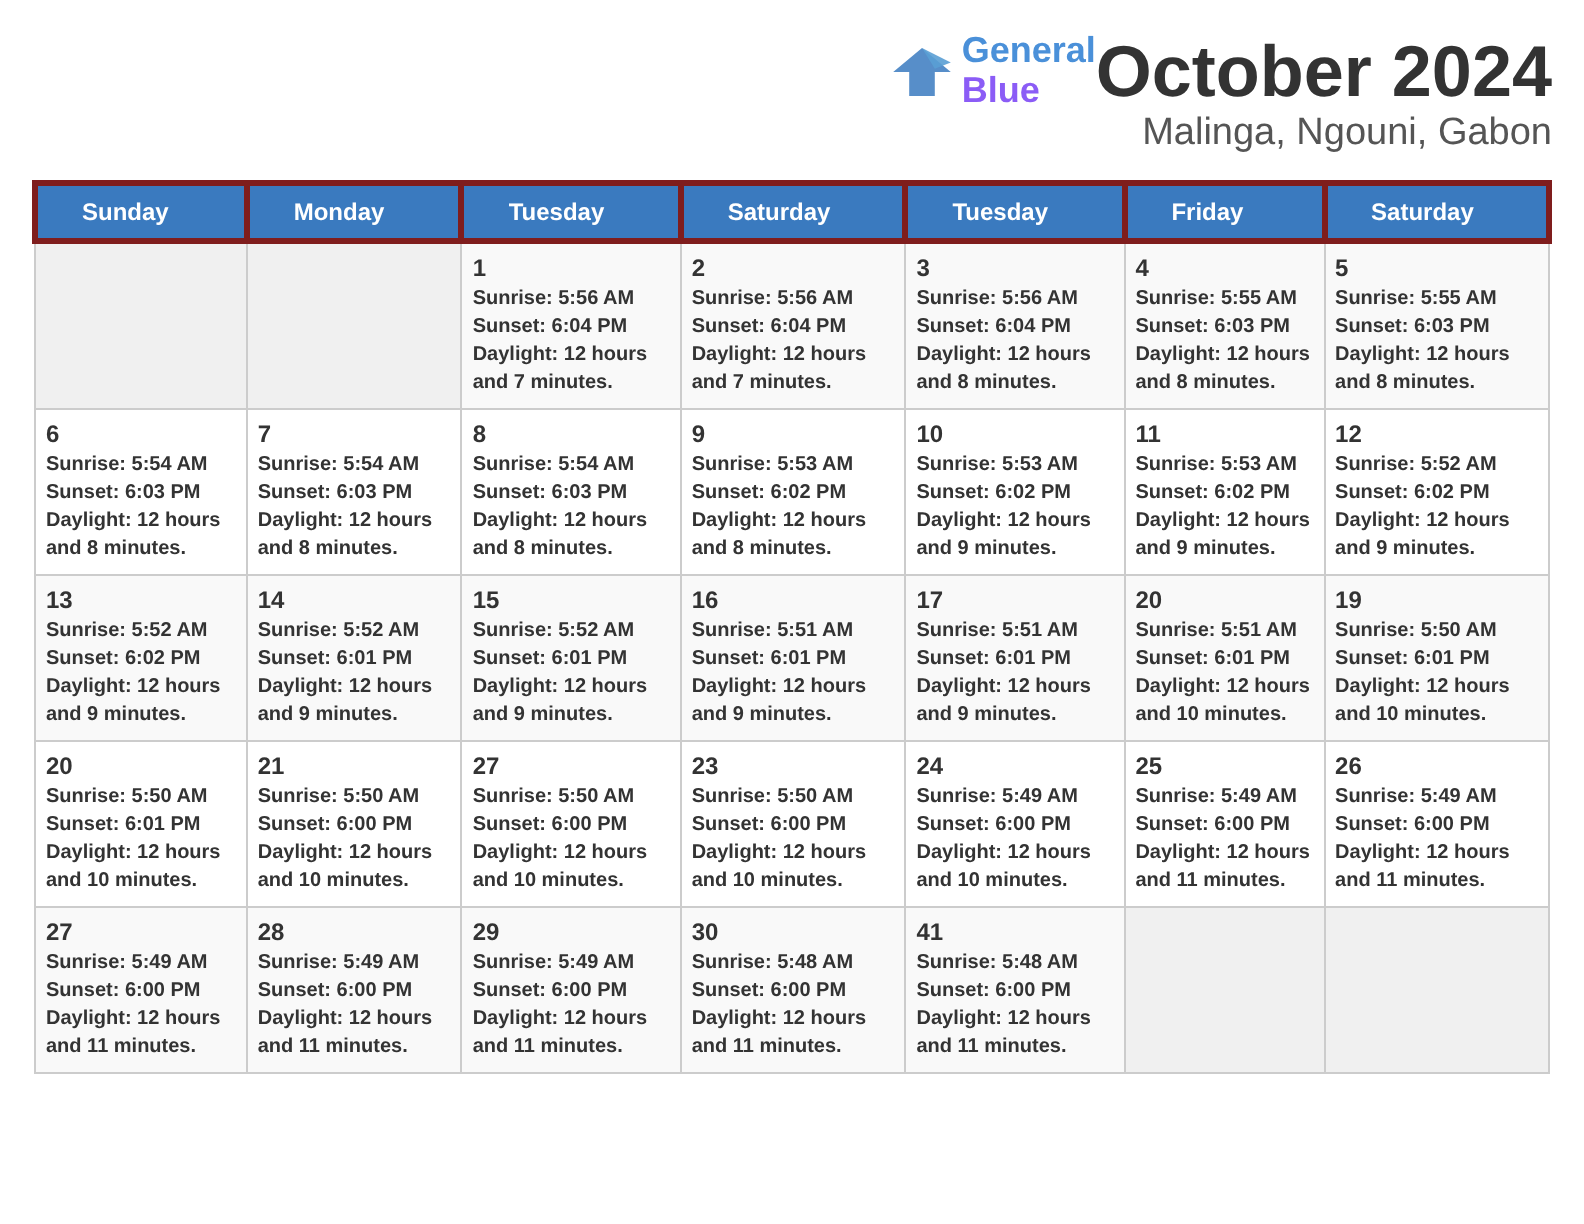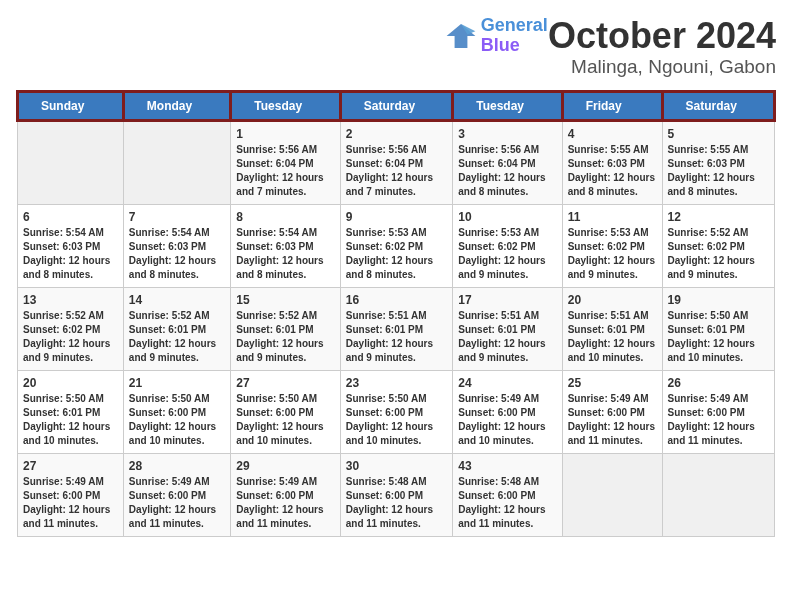--- a/index.html
+++ b/index.html
@@ -246,20 +246,20 @@
         </td>
         <td>
           <div class="day-num">29</div>
           <div class="day-info">Sunrise: 5:49 AM<br>Sunset: 6:00 PM<br>Daylight: 12 hours and 11 minutes.</div>
         </td>
         <td>
           <div class="day-num">30</div>
           <div class="day-info">Sunrise: 5:48 AM<br>Sunset: 6:00 PM<br>Daylight: 12 hours and 11 minutes.</div>
         </td>
         <td>
-          <div class="day-num">43</div>
+          <div class="day-num">41</div>
           <div class="day-info">Sunrise: 5:48 AM<br>Sunset: 6:00 PM<br>Daylight: 12 hours and 11 minutes.</div>
         </td>
         <td class="empty-cell"></td>
         <td class="empty-cell"></td>
       </tr>
     </tbody>
 </table>
 
 </body></html>

